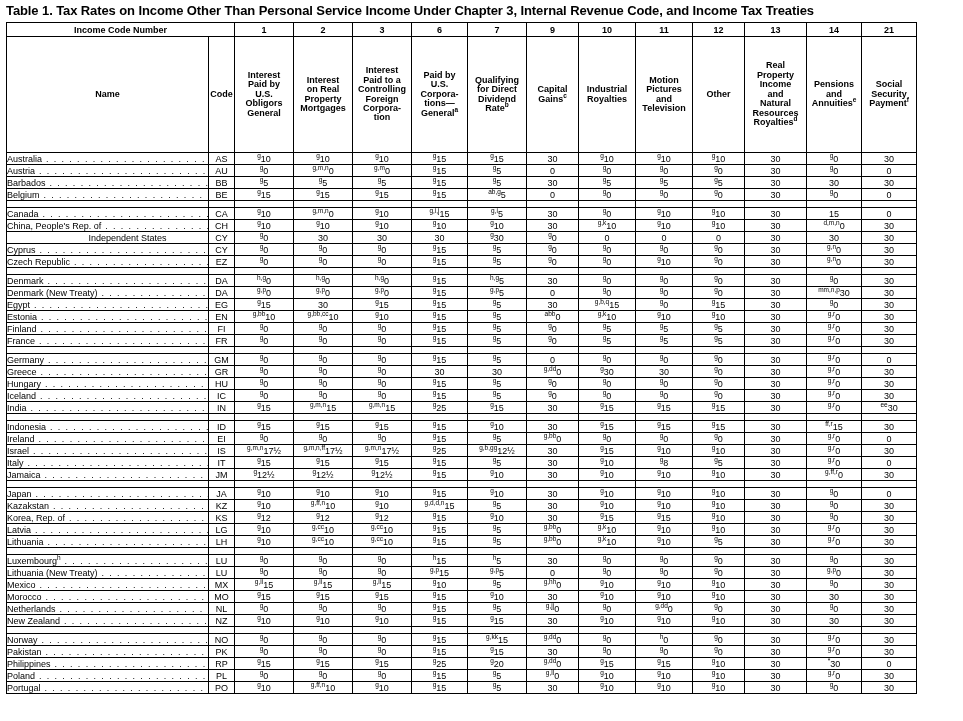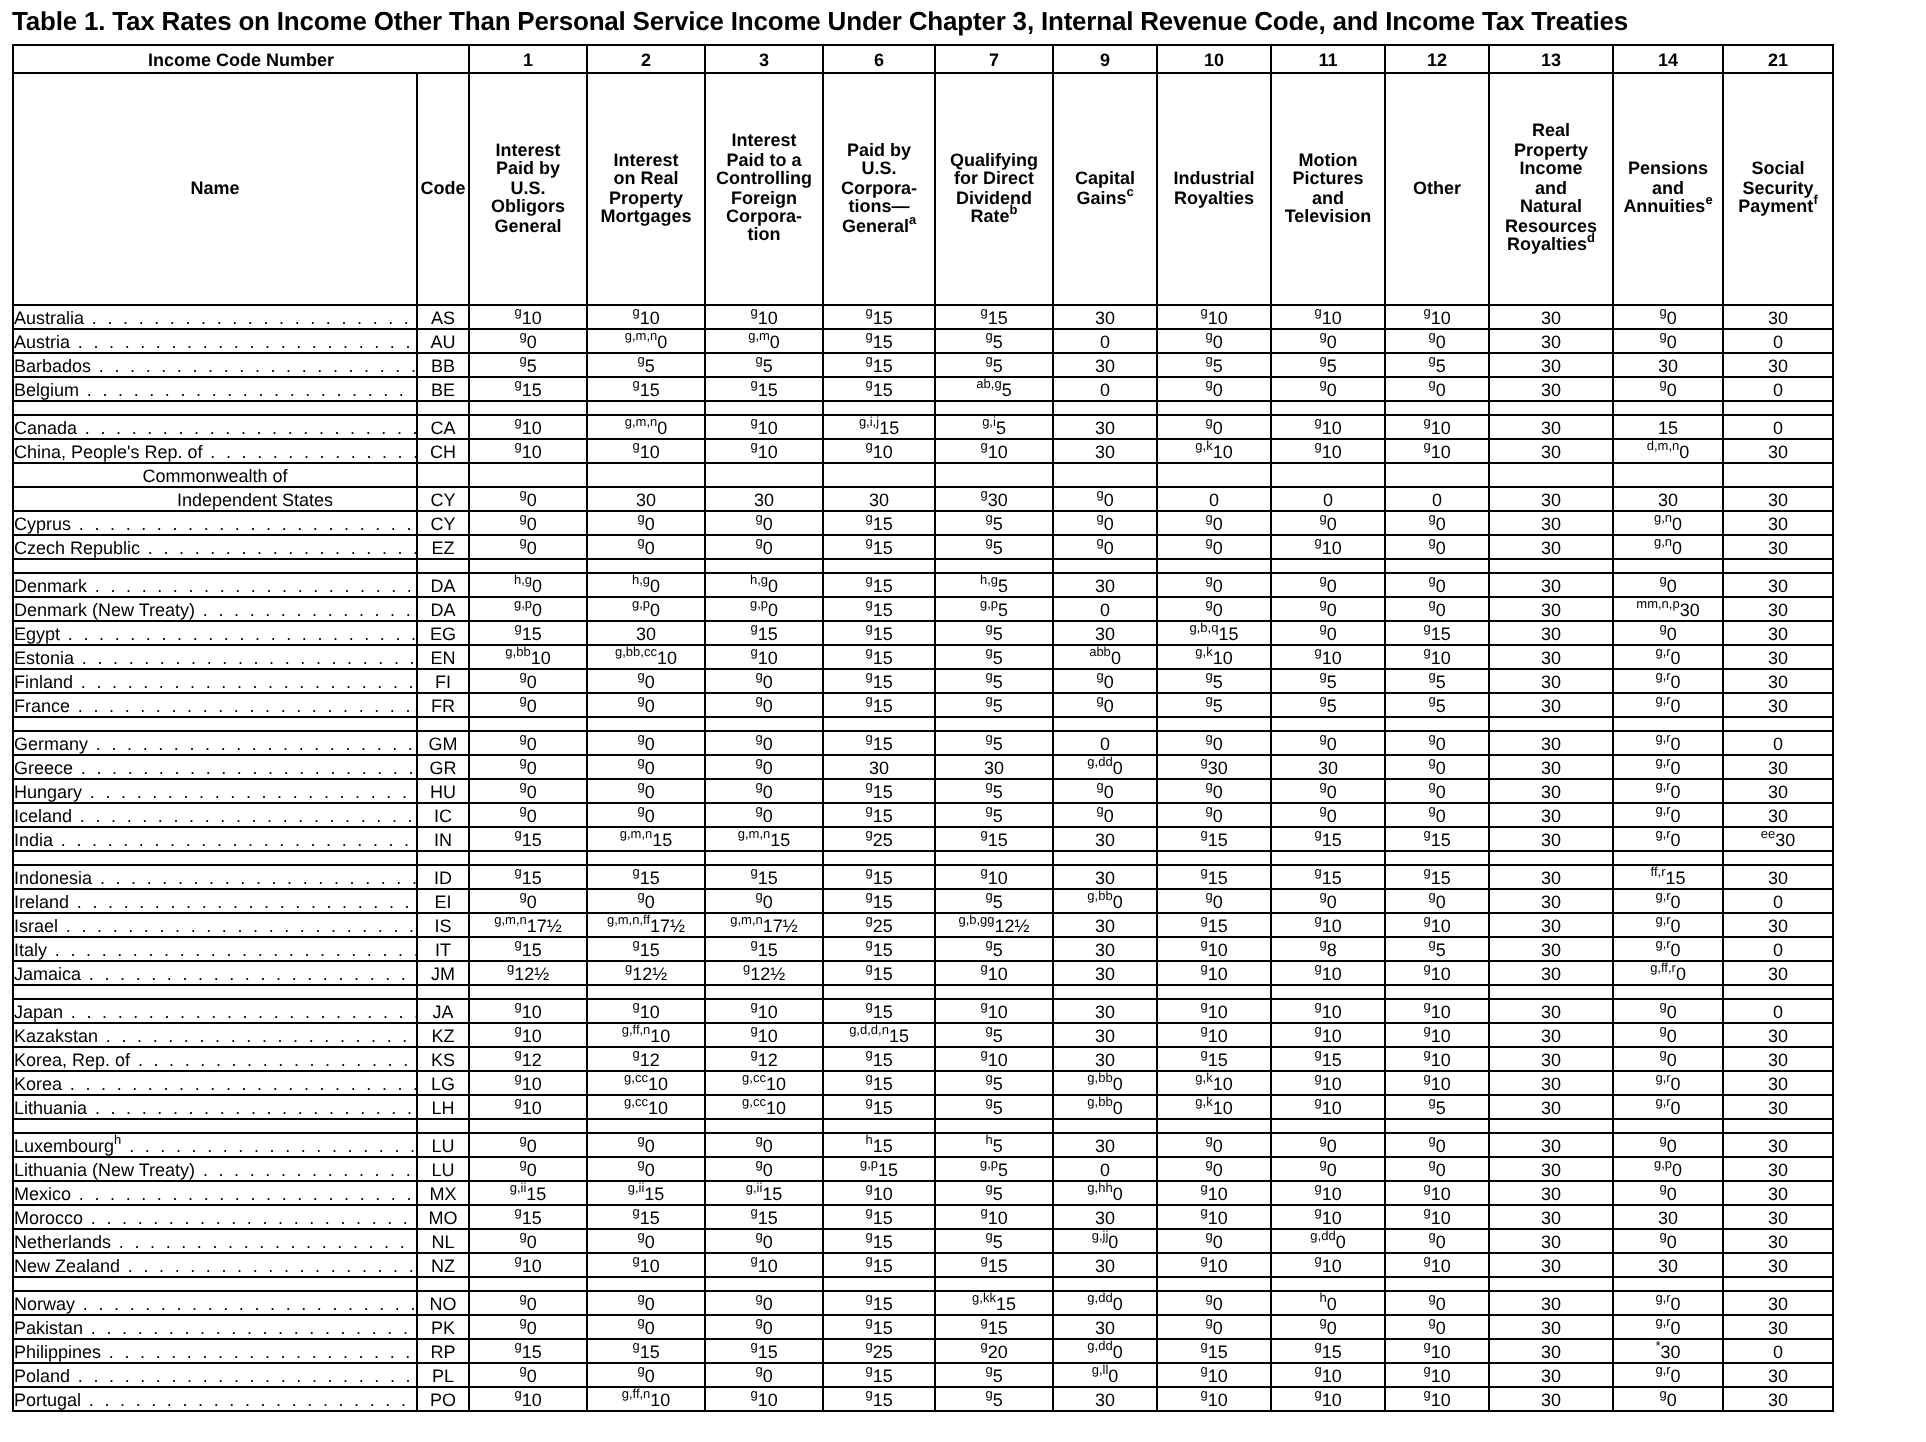--- a/index.html
+++ b/index.html
@@ -188,36 +188,20 @@
           <td class="val"><span class="fn">g</span>10</td>
           <td class="val">30</td>
           <td class="val"><span class="fn">g,k</span>10</td>
           <td class="val"><span class="fn">g</span>10</td>
           <td class="val"><span class="fn">g</span>10</td>
           <td class="val">30</td>
           <td class="val"><span class="fn">d,m,n</span>0</td>
           <td class="val">30</td>
         </tr>
         <tr class="rowblock">
-          <td class="namecell"><span>Commonwealth of</span></td>
-          <td class="codecell"></td>
-          <td class="val"></td>
-          <td class="val"></td>
-          <td class="val"></td>
-          <td class="val"></td>
-          <td class="val"></td>
-          <td class="val"></td>
-          <td class="val"></td>
-          <td class="val"></td>
-          <td class="val"></td>
-          <td class="val"></td>
-          <td class="val"></td>
-          <td class="val"></td>
-        </tr>
-        <tr class="rowblock">
           <td class="namecell" style="padding-left: 40px;"><span>Independent States</span></td>
           <td class="codecell">CY</td>
           <td class="val"><span class="fn">g</span>0</td>
           <td class="val">30</td>
           <td class="val">30</td>
           <td class="val">30</td>
           <td class="val"><span class="fn">g</span>30</td>
           <td class="val"><span class="fn">g</span>0</td>
           <td class="val">0</td>
           <td class="val">0</td>
@@ -620,21 +604,21 @@
           <td class="val"><span class="fn">g</span>10</td>
           <td class="val">30</td>
           <td class="val"><span class="fn">g</span>15</td>
           <td class="val"><span class="fn">g</span>15</td>
           <td class="val"><span class="fn">g</span>10</td>
           <td class="val">30</td>
           <td class="val"><span class="fn">g</span>0</td>
           <td class="val">30</td>
         </tr>
         <tr class="rowblock">
-          <td class="namecell"><span>Korea</span><span class="dots"> . . . . . . . . . . . . . . . . . . . . . . . . . . . . .</span></td>
+          <td class="namecell"><span>Latvia</span><span class="dots"> . . . . . . . . . . . . . . . . . . . . . . . . . . . . .</span></td>
           <td class="codecell">LG</td>
           <td class="val"><span class="fn">g</span>10</td>
           <td class="val"><span class="fn">g,cc</span>10</td>
           <td class="val"><span class="fn">g,cc</span>10</td>
           <td class="val"><span class="fn">g</span>15</td>
           <td class="val"><span class="fn">g</span>5</td>
           <td class="val"><span class="fn">g,bb</span>0</td>
           <td class="val"><span class="fn">g,k</span>10</td>
           <td class="val"><span class="fn">g</span>10</td>
           <td class="val"><span class="fn">g</span>10</td>

